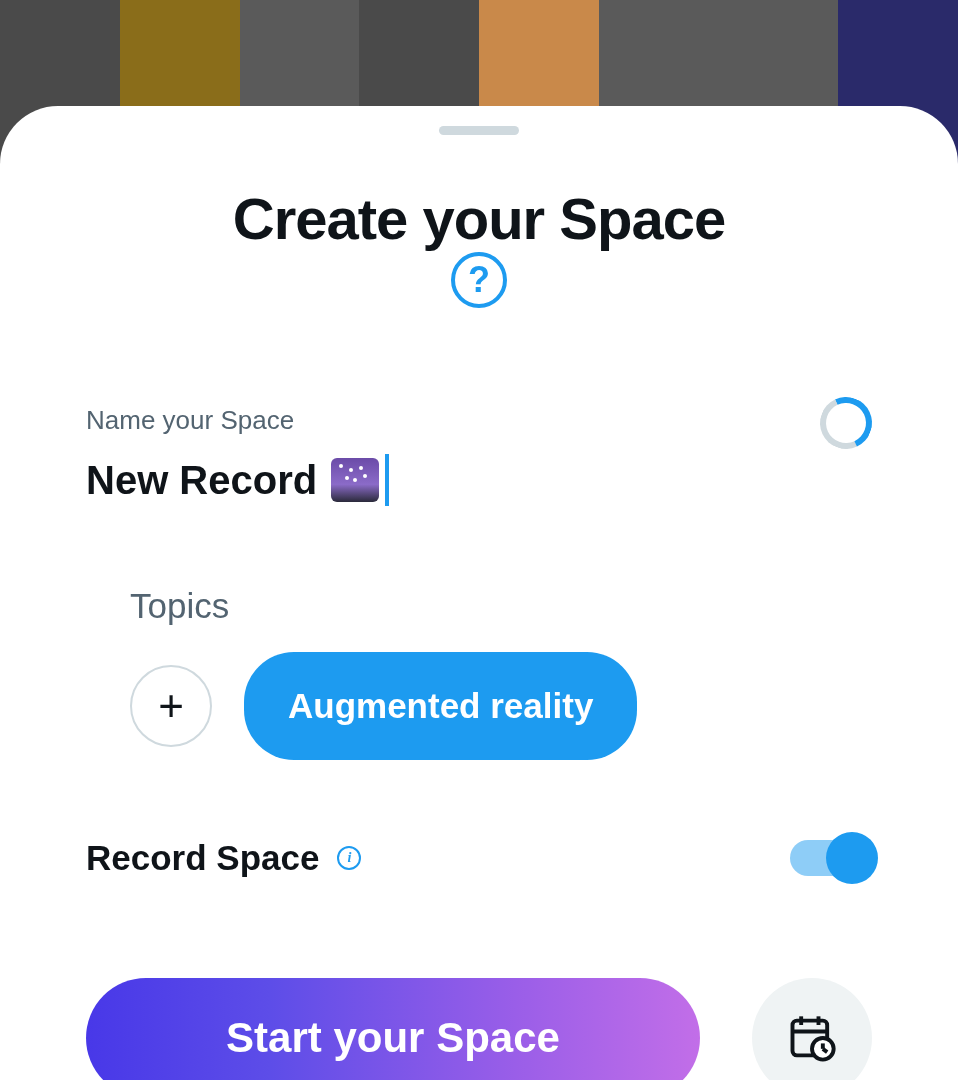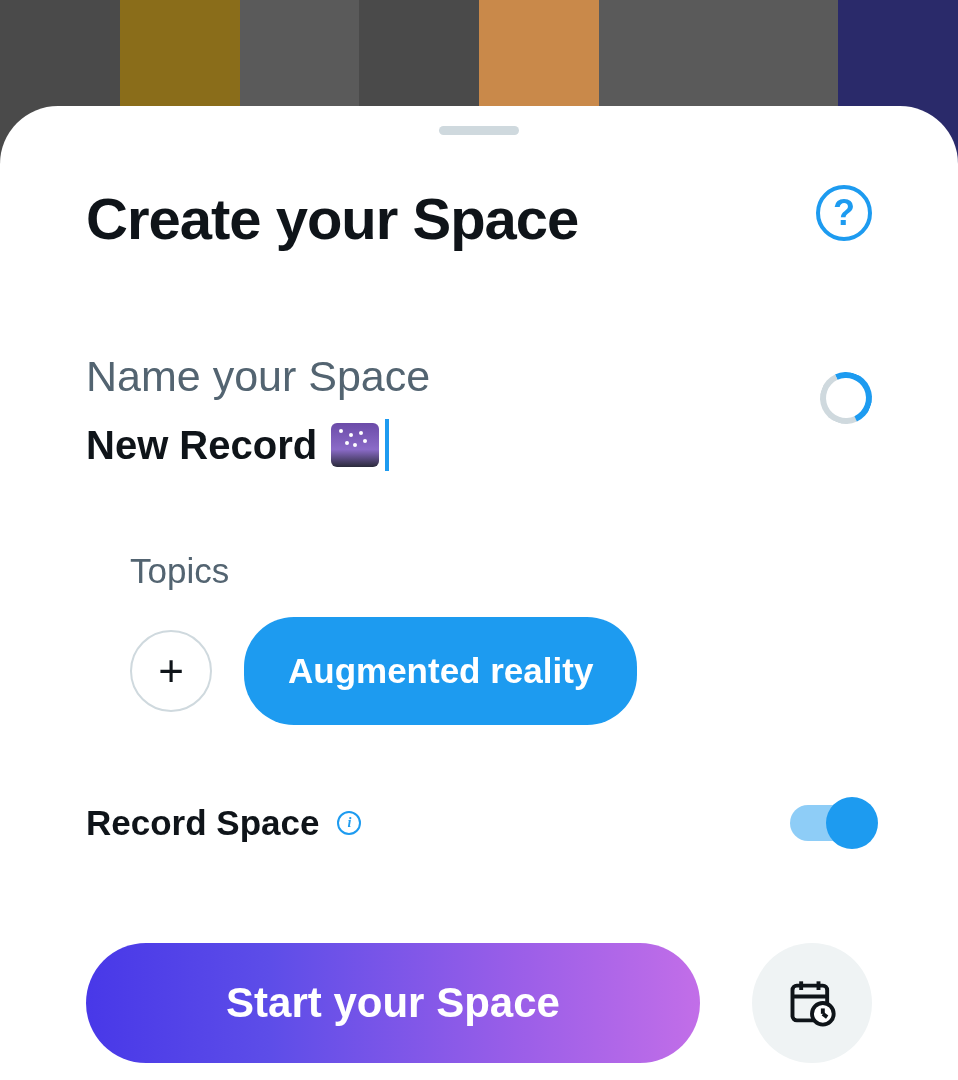--- a/index.html
+++ b/index.html
@@ -55,21 +55,23 @@
       width: 80px;
       height: 9px;
       background: #cfd9de;
       border-radius: 5px;
       margin: 0 auto 50px auto;
     }
     
     .header-row {
       display: flex;
       justify-content: space-between;
-      margin-bottom: 100px;
+      align-items: center;
+      margin-bottom: 69px;
+      flex-direction: column;
     }
     
     .page-title {
       font-size: 58px;
       font-weight: 800;
       color: #0f1419;
       letter-spacing: -1px;
     }
     
     .help-icon {
@@ -94,24 +96,25 @@
       display: flex;
       justify-content: space-between;
       align-items: flex-start;
     }
     
     .name-left {
       flex: 1;
     }
     
     .field-label {
-      font-size: 43px;
+      font-size: 26px;
       color: #536471;
       margin-bottom: 18px;
       font-weight: 400;
+      margin-top: 28px;
     }
     
     .name-input-row {
       display: flex;
       align-items: center;
       gap: 8px;
     }
     
     .name-value {
       font-size: 40px;

